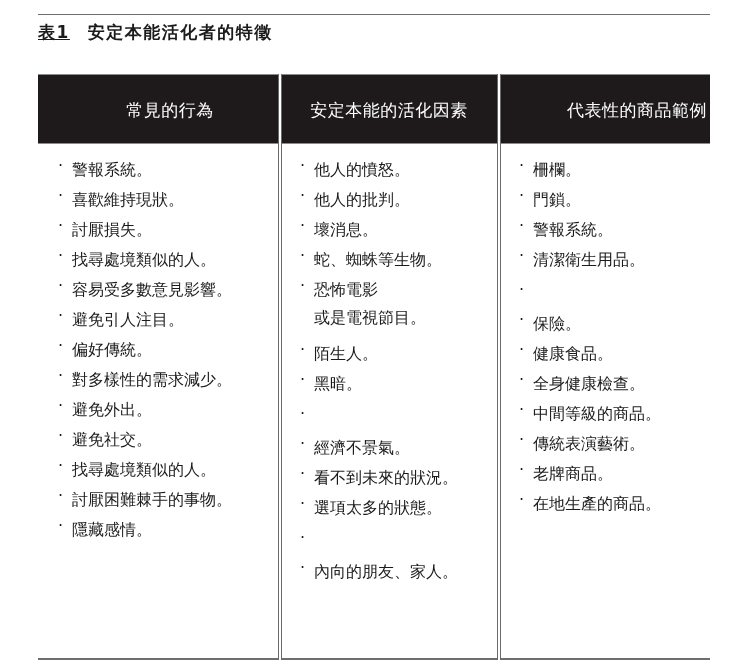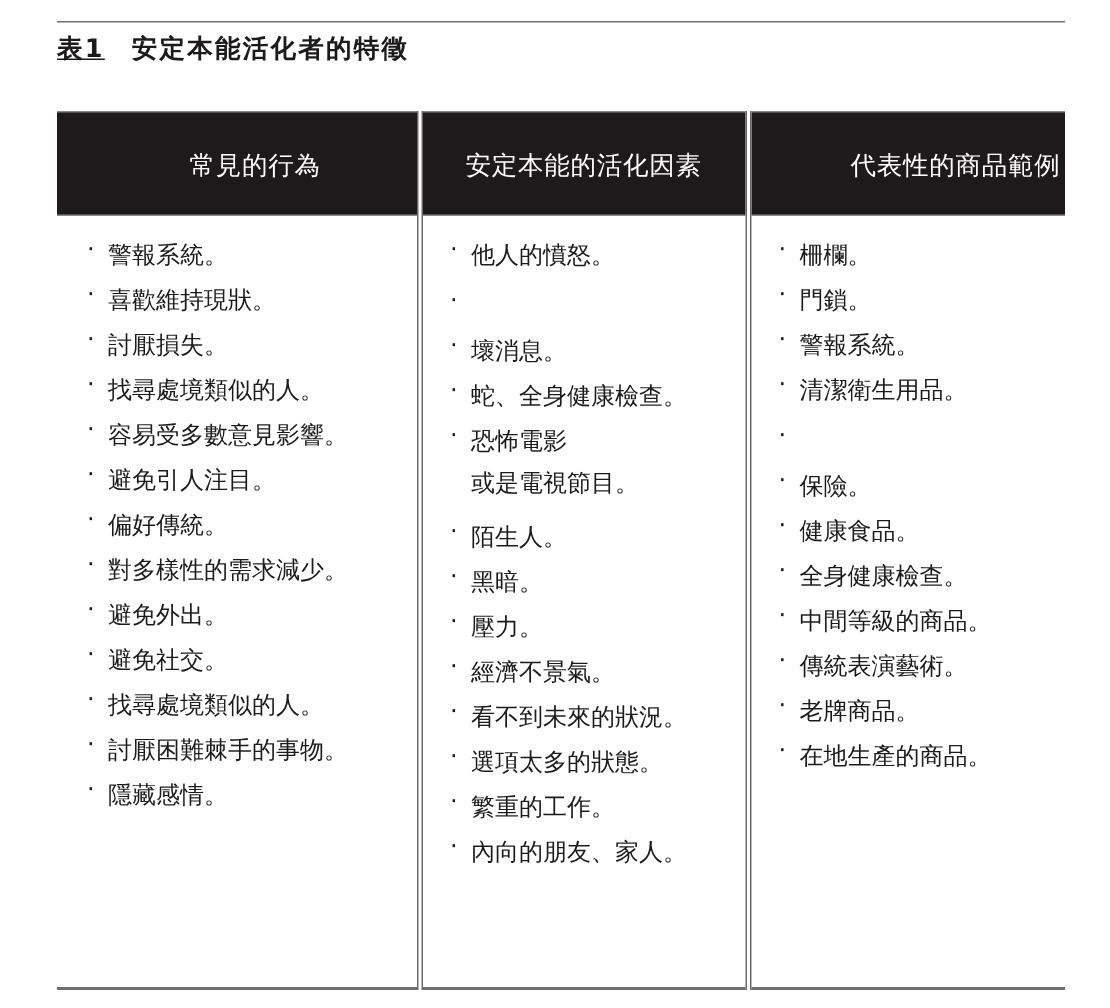--- a/index.html
+++ b/index.html
@@ -197,61 +197,60 @@
         <span class="text">隱藏感情。</span>
       </div>
     </div>
   <div class="col c1">
       <div class="item">
         <span class="bullet">·</span>
         <span class="text">他人的憤怒。</span>
       </div>
       <div class="item">
         <span class="bullet">·</span>
+        <span class="text">他人的批判。</span>
       </div>
       <div class="item">
         <span class="bullet">·</span>
         <span class="text">壞消息。</span>
       </div>
       <div class="item">
         <span class="bullet">·</span>
-        <span class="text">蛇、全身健康檢查。</span>
+        <span class="text">蛇、蜘蛛等生物。</span>
       </div>
       <div class="item two-line">
         <span class="bullet">·</span>
         <span class="text">恐怖電影
 或是電視節目。</span>
       </div>
       <div class="item">
         <span class="bullet">·</span>
         <span class="text">陌生人。</span>
       </div>
       <div class="item">
         <span class="bullet">·</span>
         <span class="text">黑暗。</span>
       </div>
       <div class="item">
         <span class="bullet">·</span>
-        <span class="text">壓力。</span>
       </div>
       <div class="item">
         <span class="bullet">·</span>
         <span class="text">經濟不景氣。</span>
       </div>
       <div class="item">
         <span class="bullet">·</span>
         <span class="text">看不到未來的狀況。</span>
       </div>
       <div class="item">
         <span class="bullet">·</span>
         <span class="text">選項太多的狀態。</span>
       </div>
       <div class="item">
         <span class="bullet">·</span>
-        <span class="text">繁重的工作。</span>
       </div>
       <div class="item">
         <span class="bullet">·</span>
         <span class="text">內向的朋友、家人。</span>
       </div>
     </div>
   <div class="col c2">
       <div class="item">
         <span class="bullet">·</span>
         <span class="text">柵欄。</span>

